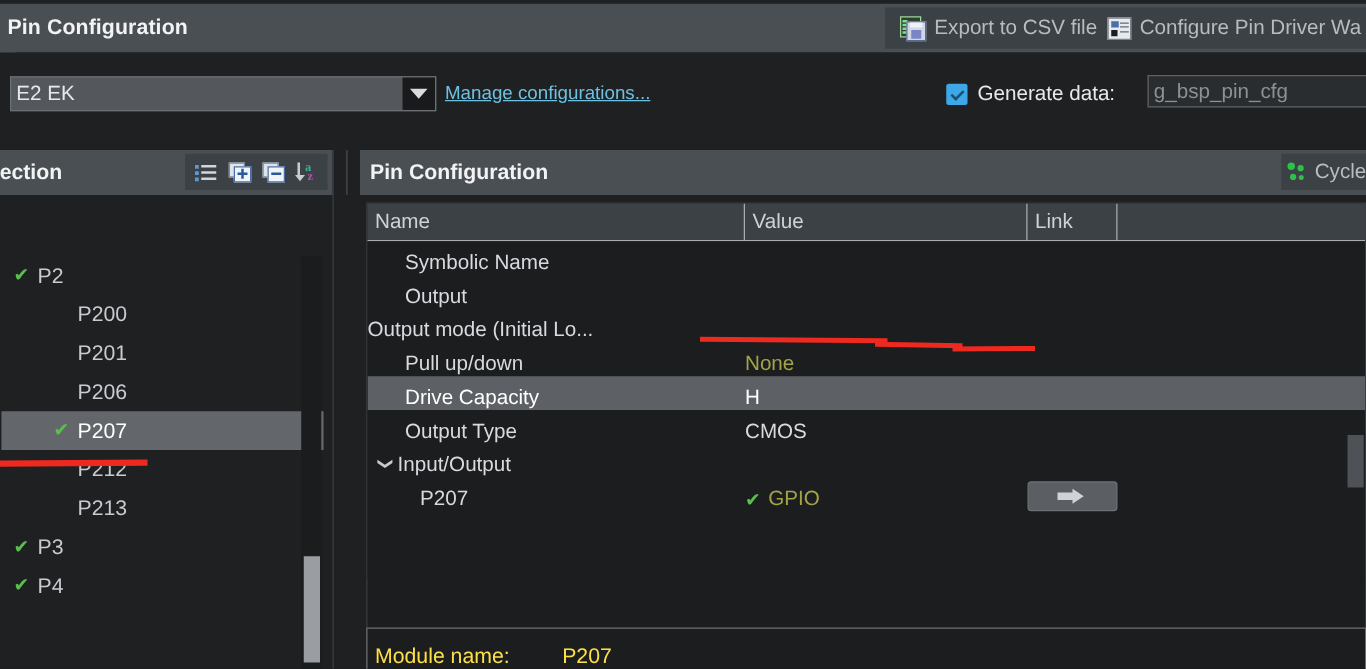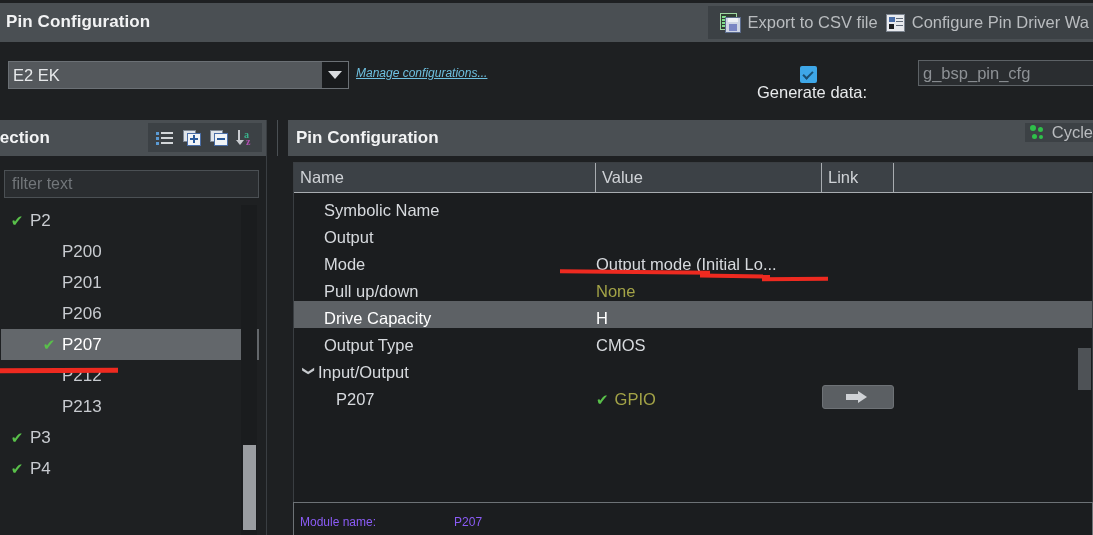--- a/index.html
+++ b/index.html
@@ -122,31 +122,30 @@
   }
   .combo-arrow::after {
     content: "";
     border-left: 7px solid transparent;
     border-right: 7px solid transparent;
     border-top: 8px solid #d9dcdf;
   }
   .manage-link {
     position: absolute;
     left: 344px; top: 24px;
-    font-size: 12px;
+    font-size: 15px;
     color: #6ec0e0;
     text-decoration: underline;
     cursor: pointer;
     white-space: nowrap;
-    font-style: italic;
   }
   .gendata {
     position: absolute;
     left: 745px; top: 24px;
-    display: flex; align-items: center; flex-direction: column;
+    display: flex; align-items: center;
   }
   .chk {
     width: 17px; height: 17px;
     background: #3ea7e8;
     border-radius: 2px;
     display: flex; align-items: center; justify-content: center;
     margin-right: 8px;
     flex: 0 0 auto;
   }
   .chk::after {
@@ -299,21 +298,21 @@
     background: #4a4f53;
   }
   .main-header-label {
     position: absolute;
     left: 8px; top: 8px;
     font-size: 17px; font-weight: bold; color: #f2f3f4;
   }
   .main-header-actions {
     position: absolute;
     right: 0; top: 3px;
-    height: 19px;
+    height: 29px;
     background: #3c4145;
     display: flex; align-items: center;
     padding-left: 4px;
     overflow: hidden;
     justify-content: center;
   }
   .ico-cycle {
     width: 18px; height: 18px; position: relative; flex:0 0 auto;
   }
   .ico-cycle i {
@@ -426,21 +425,21 @@
     left: 5px; top: 382px;
     width: 800px; height: 60px;
     background: #1b1d1f;
     border: 1px solid #6d7276;
     box-sizing: border-box;
   }
   .module-row {
     position: absolute;
     left: 6px; top: 12px;
     display: flex; align-items: center;
-    font-size: 12px; color: #8b5cf6; gap: 36px;
+    font-size: 17px; color: #fde047;
   }
   .module-key { margin-right: 42px; }
 
   
   .annot {
     position: absolute;
     background: #ee2a20;
     pointer-events: none;
   }
   #annot-tree {
@@ -547,23 +546,20 @@
           <span class="ico-sort">
             <span class="arr"></span>
               <span class="arrh"></span>
             <span class="a">a</span>
               <span class="z">z</span>
           </span>
         </div>
       </div>
     </div>
 
-    <div class="filter-box">
-      <span>filter text</span>
-    </div>
 
     <div class="tree" id="tree-list">
         <div class="tree-row">
           <span style="display: inline-block; flex: 0 0 auto; width: 8px;"></span>
           <span class="tree-check">✔</span>
           <span class="tree-label">P2</span>
         </div>
         <div class="tree-row">
           <span style="display: inline-block; flex: 0 0 auto; width: 40px;"></span>
           <span class="tree-check" style="visibility: hidden;"></span>
@@ -642,23 +638,20 @@
           <div class="tr">
             <div class="td-name ind-1">
               <span>Output</span>
             </div>
             <div class="td-value">
               <span></span>
             </div>
             <div class="td-rest"></div>
           </div>
           <div class="tr">
-            <div class="td-name ind-1">
-              <span>Mode</span>
-            </div>
             <div class="td-value">
               <span>Output mode (Initial Lo...</span>
             </div>
             <div class="td-rest"></div>
           </div>
           <div class="tr">
             <div class="td-name ind-1">
               <span>Pull up/down</span>
             </div>
             <div class="td-value">

